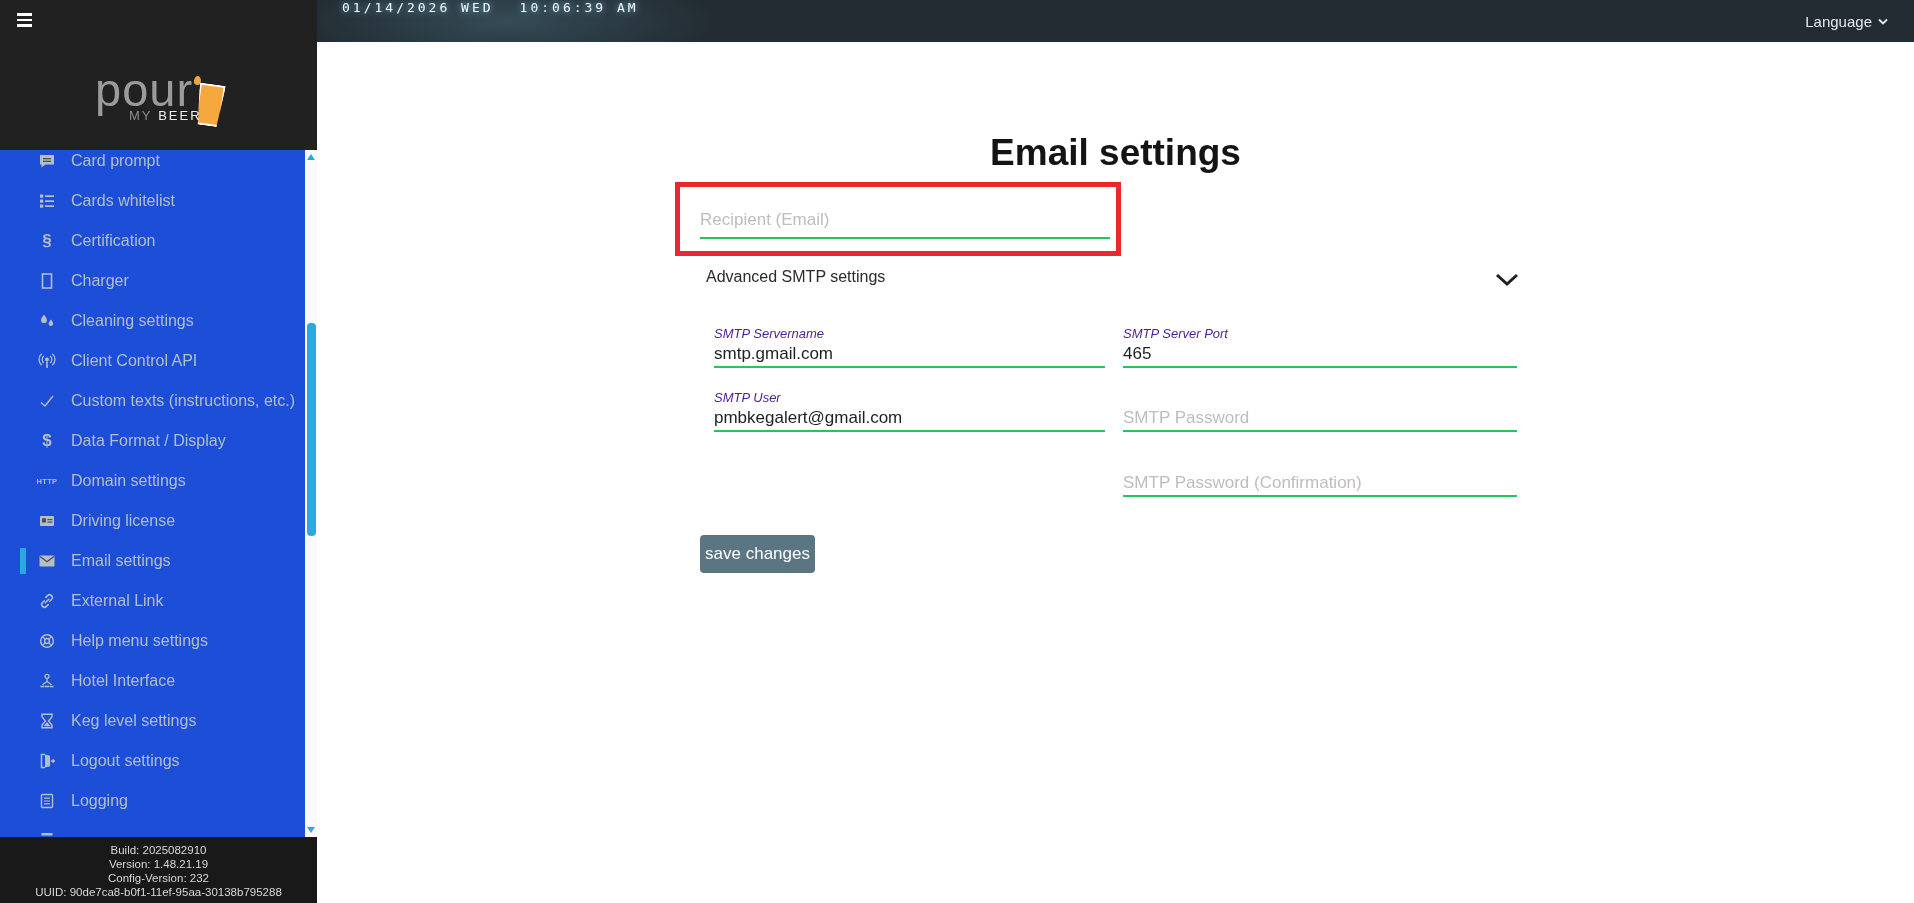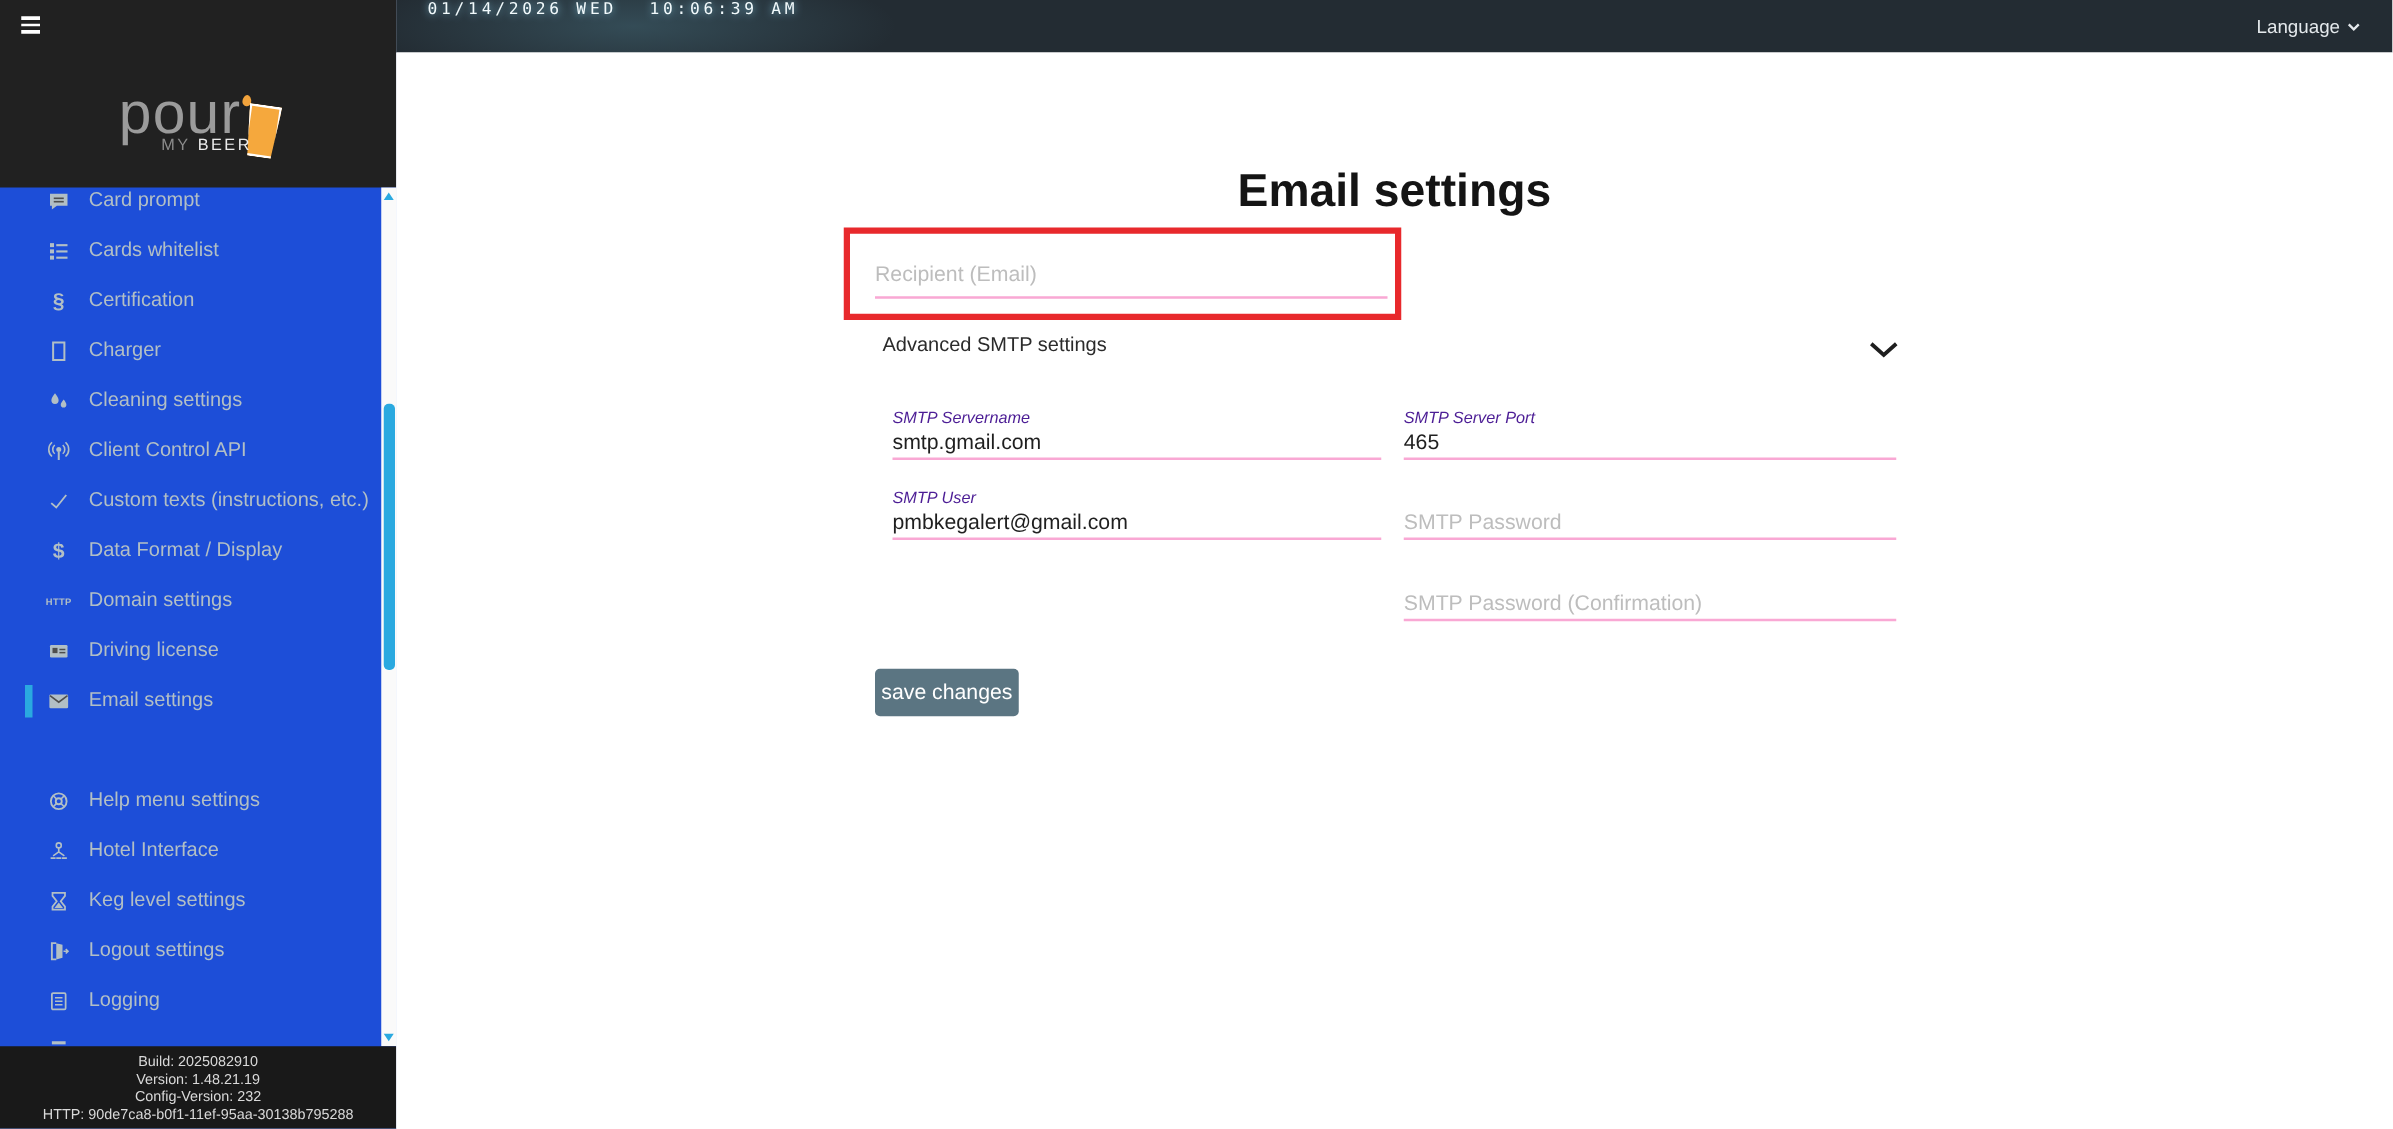--- a/index.html
+++ b/index.html
@@ -52,21 +52,21 @@
   .sfooter { position:absolute; left:0; top:837px; width:317px; height:66px; background:#191919;
     color:#d9d9d9; font-size:11.5px; text-align:center; padding-top:6px; line-height:14px; }
 
   
   .content { position:absolute; left:317px; top:42px; width:1597px; height:861px; background:#fff; }
   .page-title { position:absolute; left:0; top:90px; width:100%; text-align:center;
     font-size:37px; color:#141414; }
 
   .redbox { position:absolute; left:358px; top:140px; width:446px; height:74px;
     border:5px solid #e8292c; pointer-events:none; }
-  .field { position:absolute; border-bottom:2px solid #f9a8d4; font-size:17px; color:#1f1f1f;
+  .field { position:absolute; border-bottom:2px solid #22c55e; font-size:17px; color:#1f1f1f;
     display:flex; align-items:center; }
   .field.ph { color:#bdbdbd; }
   .flabel { position:absolute; font-size:13px; color:#4c1d95;font-style:italic; }
 
   .adv-label { position:absolute; left:389px; top:226px; font-size:16px; color:#2b2b2b; }
   .adv-chev { position:absolute; left:1178px; top:231px; cursor:pointer; }
 
   .save-btn { position:absolute; left:383px; top:493px; width:115px; height:38px;
     background:#5b7582; color:#fff; font-size:17px; border:none; border-radius:4px;
     font-family:"Liberation Sans", sans-serif; cursor:pointer; }
@@ -197,20 +197,29 @@
         <div class="mitem active" style="top: 391px;">
           <span class="bar"></span>
           <span class="ic">
             <svg width="18" height="18" viewBox="0 0 18 18">
               <rect x="1.5" y="3.5" width="15" height="11" rx="1" fill="currentColor"></rect>
               <path d="M2 4.5l7 5.2 7-5.2" stroke="#4e4e4e" stroke-width="1.3" fill="none"></path>
             </svg>
           </span>
           <span class="lb">Email settings</span>
         </div>
+        <div class="mitem" style="top: 431px;">
+          <span class="bar"></span>
+          <span class="ic">
+            <svg width="18" height="18" viewBox="0 0 18 18">
+              <path d="M10.8 7.2l-3.6 3.6M6.3 8.7L4.5 10.5a2.75 2.75 0 0 0 3.9 3.9l1.8-1.8M11.7 9.3l1.8-1.8a2.75 2.75 0 0 0-3.9-3.9L7.8 5.4" fill="none" stroke="currentColor" stroke-width="1.5" stroke-linecap="round"></path>
+            </svg>
+          </span>
+          <span class="lb">External Link</span>
+        </div>
         <div class="mitem" style="top: 471px;">
           <span class="bar"></span>
           <span class="ic">
             <svg width="18" height="18" viewBox="0 0 18 18">
               <g fill="none" stroke="currentColor" stroke-width="1.5">
                 <circle cx="9" cy="9" r="6.3"></circle>
                 <circle cx="9" cy="9" r="2.4"></circle>
                 <path d="M4.6 4.6l2.7 2.7M13.4 4.6l-2.7 2.7M4.6 13.4l2.7-2.7M13.4 13.4l-2.7-2.7" stroke-width="1.3"></path>
               </g>
             </svg>
@@ -277,21 +286,21 @@
     <div class="sscroll">
       <div class="arr up"></div>
       <div class="thumb"></div>
       <div class="arr down"></div>
     </div>
 
     <div class="sfooter">
       <div>Build: 2025082910</div>
       <div>Version: 1.48.21.19</div>
       <div>Config-Version: 232</div>
-      <div>HTTP: 90de7ca8-b0f1-11ef-95aa-30138b795288</div>
+      <div>UUID: 90de7ca8-b0f1-11ef-95aa-30138b795288</div>
     </div>
   </div>
 
   <div class="topbar">
     <div class="clock">
       <span>01/14/2026 WED</span><span class="t">10:06:39 AM</span>
     </div>
     <div class="lang">
       <span>Language</span>
       <svg width="10" height="7" viewBox="0 0 10 7">

